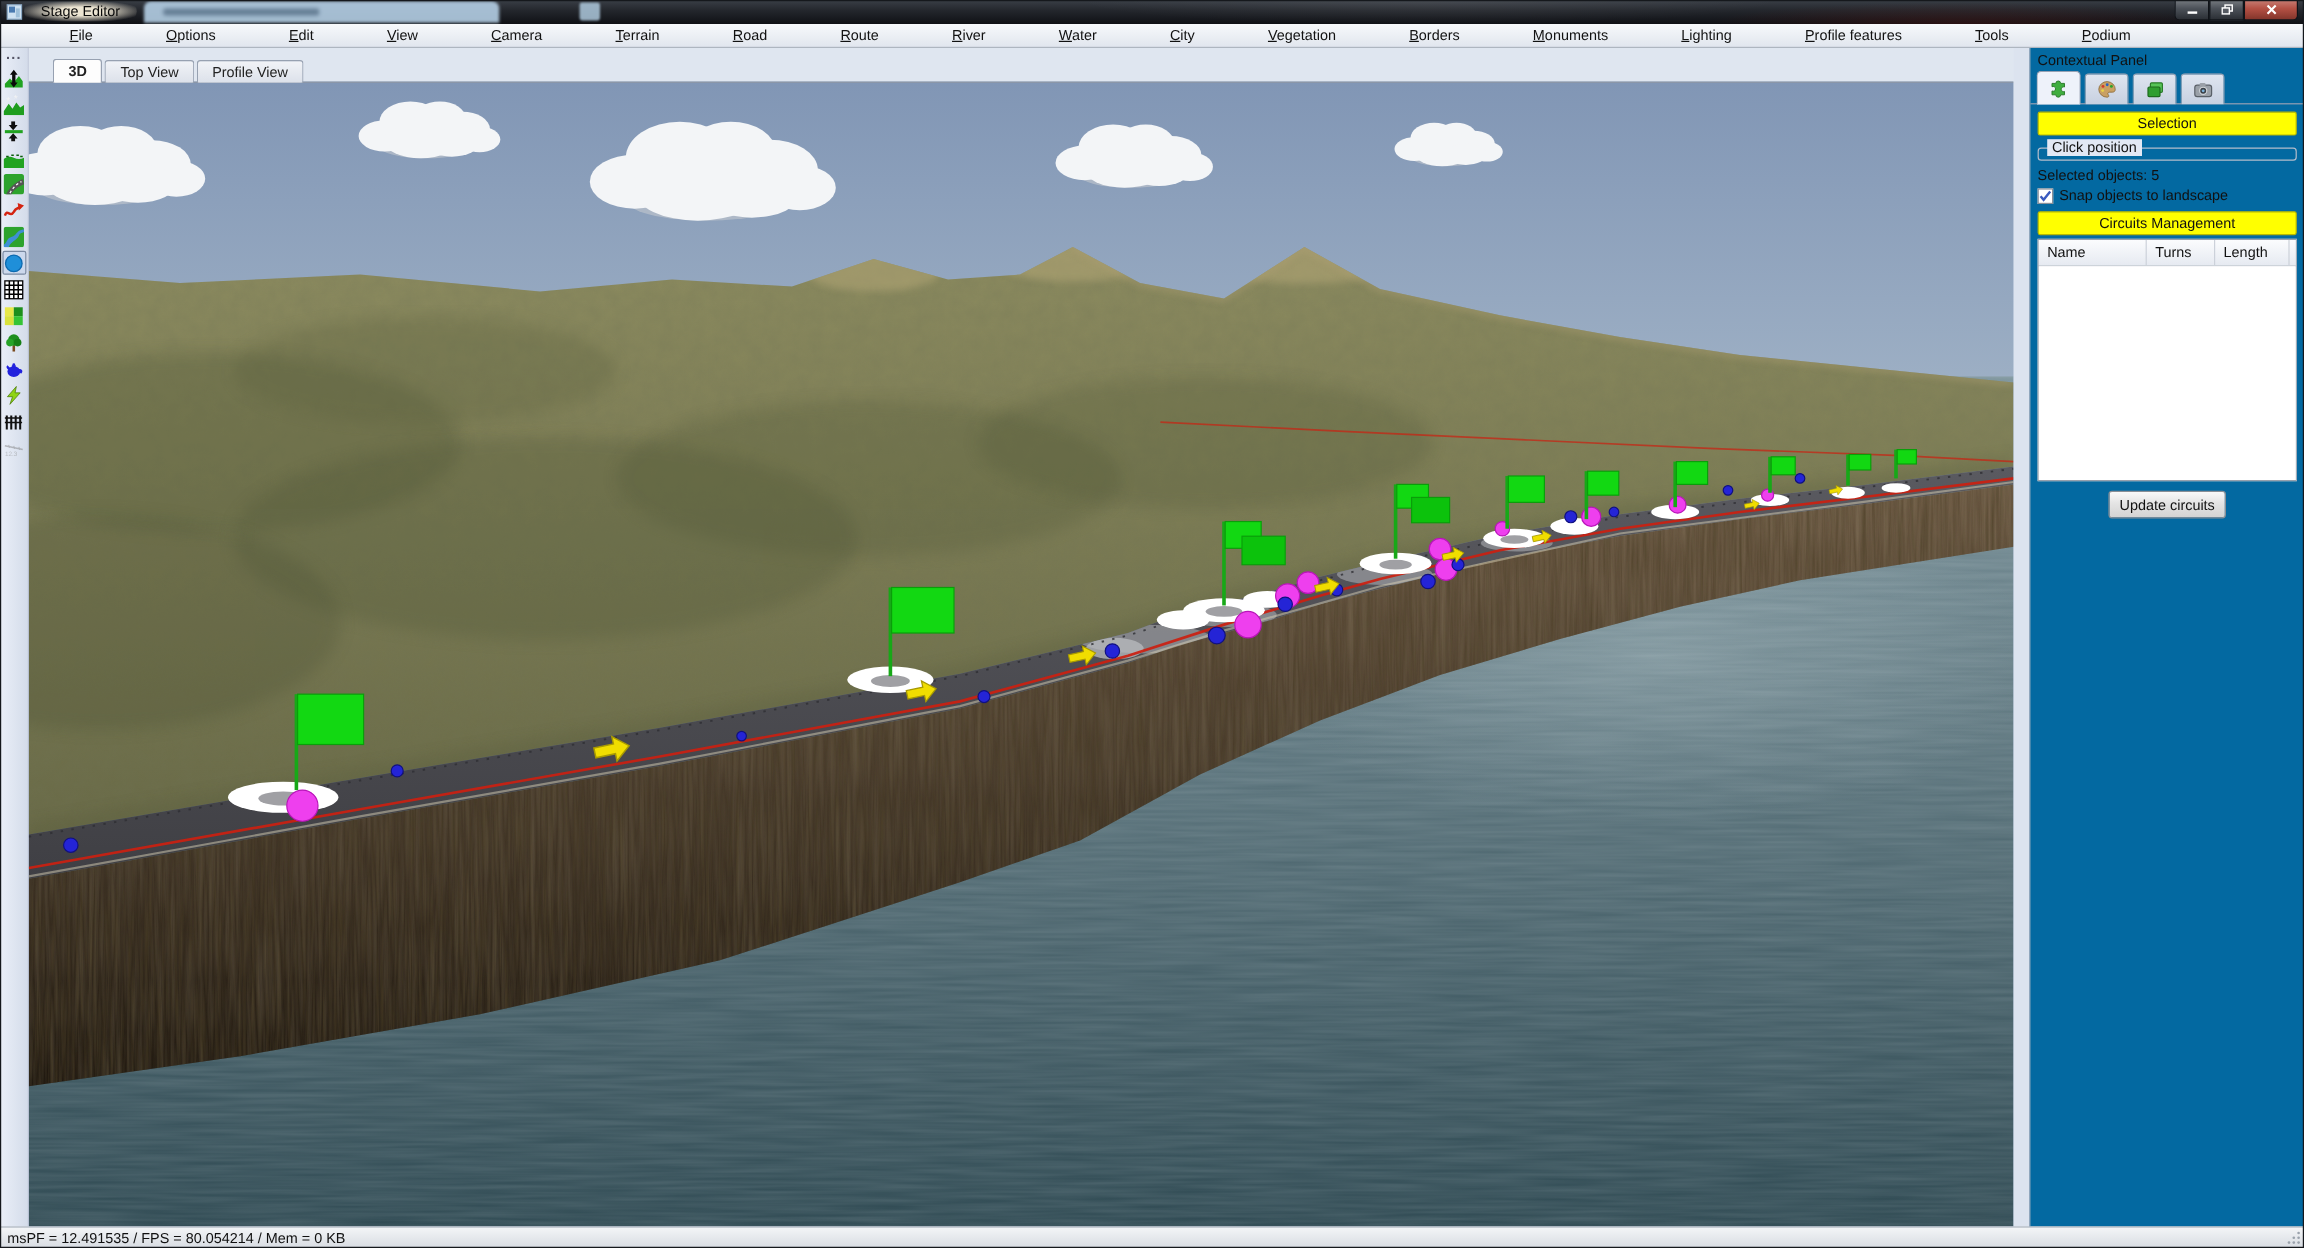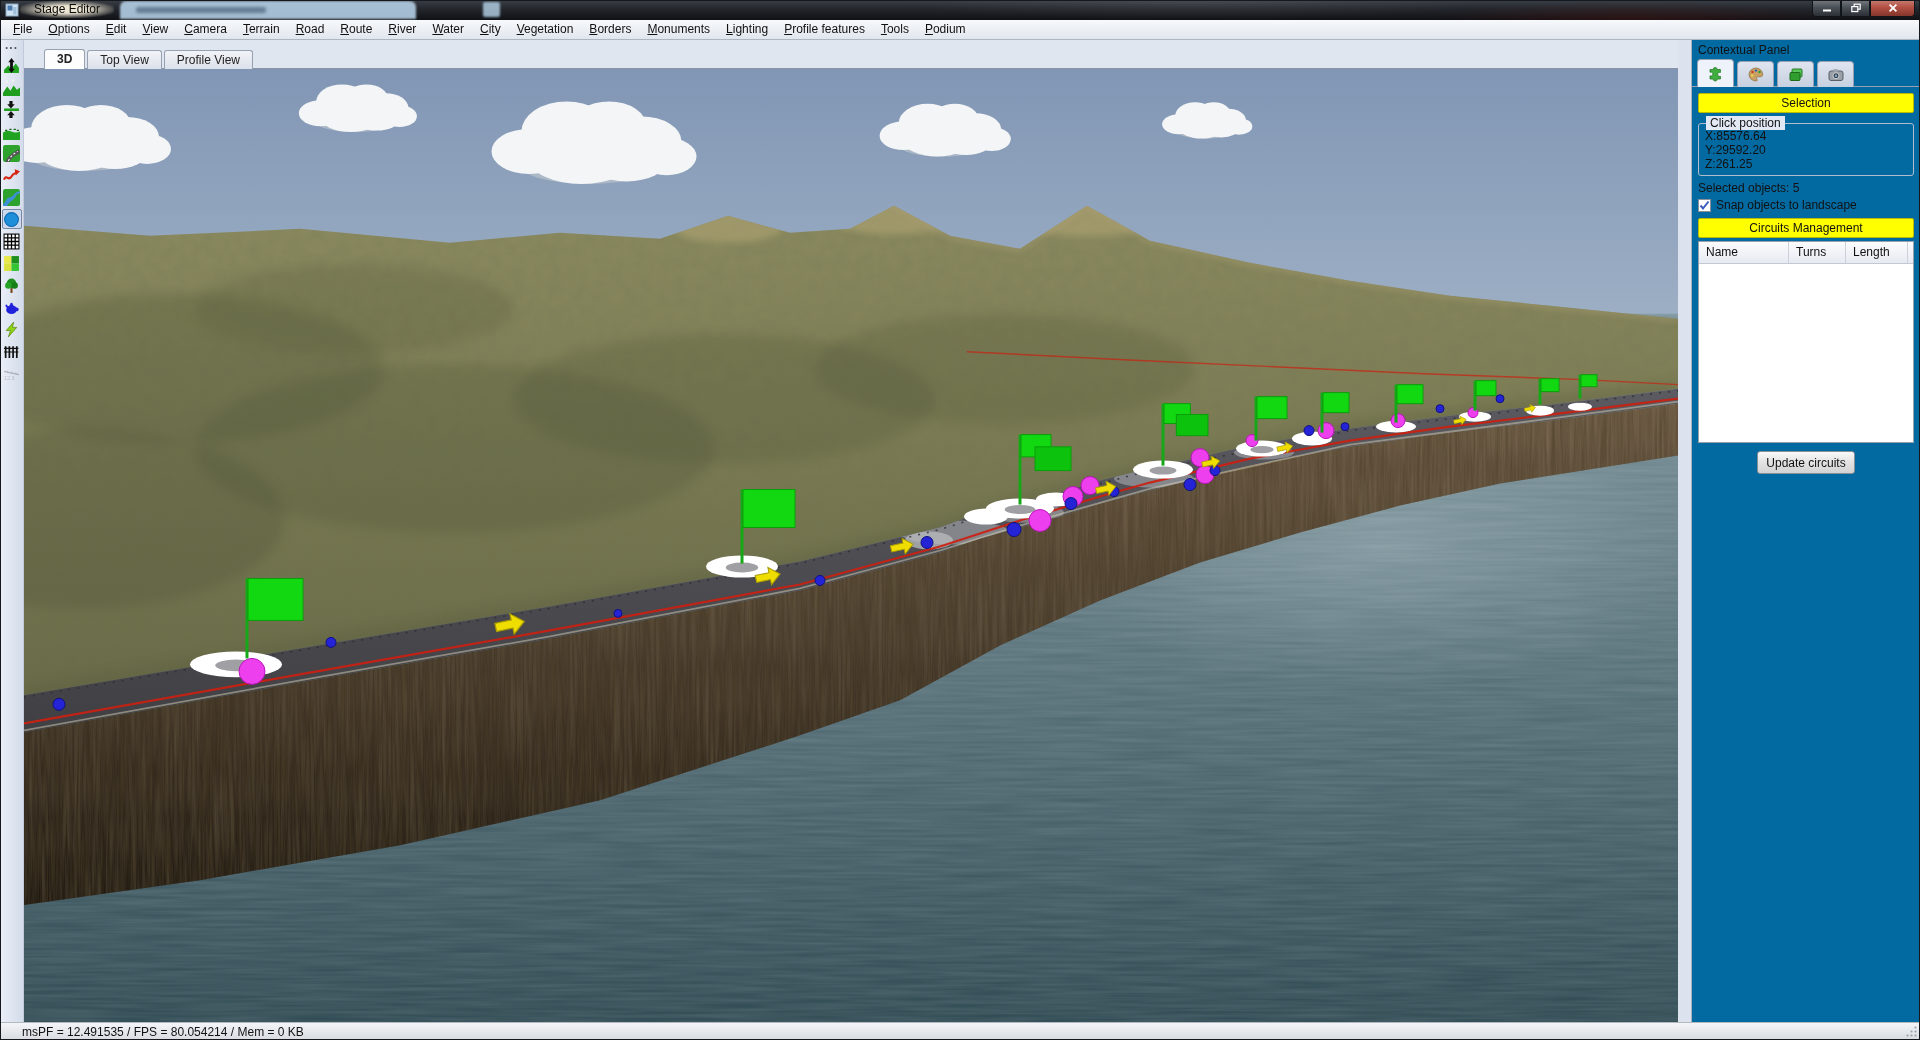--- a/index.html
+++ b/index.html
@@ -29,21 +29,21 @@
     border:1px solid #101318;border-top:none;box-sizing:border-box;}
   .win-btn.first{border-radius:0 0 0 4px;}
   .win-btn.close{width:45px;border-radius:0 0 4px 0;
     background:linear-gradient(180deg,rgba(255,255,255,.3),rgba(255,255,255,.05) 45%,rgba(0,0,0,.25)),#b0473a;}
   .win-btn svg{width:10px;height:10px;}
 
   
   .menubar{position:absolute;left:0;top:20px;width:1920px;height:20px;box-sizing:border-box;
     background:linear-gradient(#f7f9fb,#e1e6ee);border-bottom:1px solid #aeb6c0;
     display:flex;align-items:center;padding-left:5px;font-size:12px;color:#111;}
-  .menu-item{padding:0 8px;height:20px;line-height:19px;cursor:default;}
+  .menu-item{padding:0 8px;height:20px;line-height:19px;cursor:default;margin-left:45px;}
 
   
   .toolbar{position:absolute;left:0;top:40px;width:24px;height:982px;box-sizing:border-box;
     background:linear-gradient(90deg,#eaeff8,#d4dcea);border-right:1px solid #c2cadb;
     display:flex;flex-direction:column;align-items:center;}
   .tgrip{font-size:12px;font-weight:bold;color:#556;letter-spacing:1px;line-height:9px;margin:1px 0 4px;}
   .tbtn{width:20px;height:20px;margin:1px 0;display:flex;align-items:center;justify-content:center;box-sizing:border-box;}
   .tbtn svg{width:17px;height:17px;display:block;}
   .tbtn.selected{background:#ccd8ec;border:1px solid #7a89a1;border-radius:2px;}
   .tbtn.disabled{opacity:.45;}
@@ -83,21 +83,21 @@
   .circ-table{border:1px solid #98a0ac;background:#fff;height:200px;margin-top:3px;display:flex;flex-direction:column;}
   .circ-head{display:flex;background:linear-gradient(#fbfcfe,#e6eaf1);border-bottom:1px solid #c3c9d2;height:22px;box-sizing:border-box;}
   .circ-col{padding:3px 0 0 7px;border-right:1px solid #ccd1da;box-sizing:border-box;overflow:hidden;}
   .circ-body{flex:1;background:#fff;}
   .update-btn{display:block;margin:8px auto 0;width:98px;height:23px;font-size:12px;font-family:inherit;color:#111;
     background:linear-gradient(#f9f9f9,#e4e4e4 45%,#d3d3d3);border:1px solid #8a8f96;border-radius:3px;}
 
   
   .statusbar{position:absolute;left:0;top:1022px;width:1920px;height:18px;box-sizing:border-box;
     background:linear-gradient(#f3f5f7,#d8dce2);border-top:1px solid #b2b8c0;
-    font-size:12px;color:#111;padding:2px 0 0 22px;}
+    font-size:12px;color:#111;padding:2px 0 0 6px;}
   .grip{position:absolute;right:2px;bottom:2px;width:13px;height:13px;}
 </style>
 </head>
 <body>
 
 <div class="titlebar">
   <span class="app-icon">
     <svg viewBox="0 0 14 14">
         <rect x="1" y="1" width="12" height="12" fill="#cfe2f2" stroke="#8aa8c4"></rect>
         <rect x="2.5" y="2.5" width="5" height="5" fill="#4a7ab0"></rect>
@@ -632,25 +632,20 @@
             <circle cx="9" cy="9.7" r="3" fill="#3a4048" stroke="#d0d4d8"></circle>
             <circle cx="9" cy="9.7" r="1.2" fill="#7ab0d8"></circle>
           </svg>
         </span>
       </div>
     </div>
   <div class="panel-body">
     <div class="yellow-bar">Selection</div>
     <div class="groupbox">
       <span class="glabel">Click position</span>
-      <div class="coords">
-        <div>X:85576.64</div>
-        <div>Y:29592.20</div>
-        <div>Z:261.25</div>
-      </div>
     </div>
     <div class="selrow">Selected objects: 5</div>
     <div class="checkrow">
       <span class="checkbox">
         <svg viewBox="0 0 11 11">
             <path d="M1.5,5.5 L4,8.5 L9.5,1.5" fill="none" stroke="#3b5bbf" stroke-width="2"></path>
           </svg>
       </span>
       <span>Snap objects to landscape</span>
     </div>

